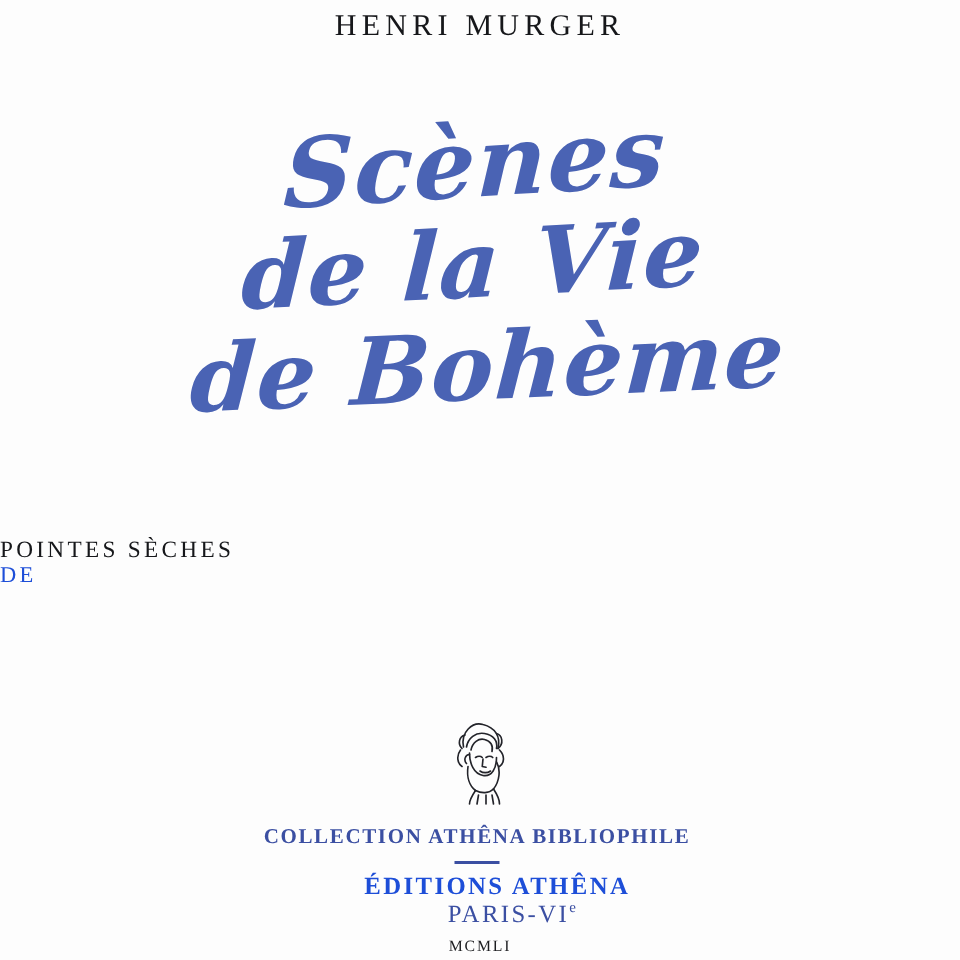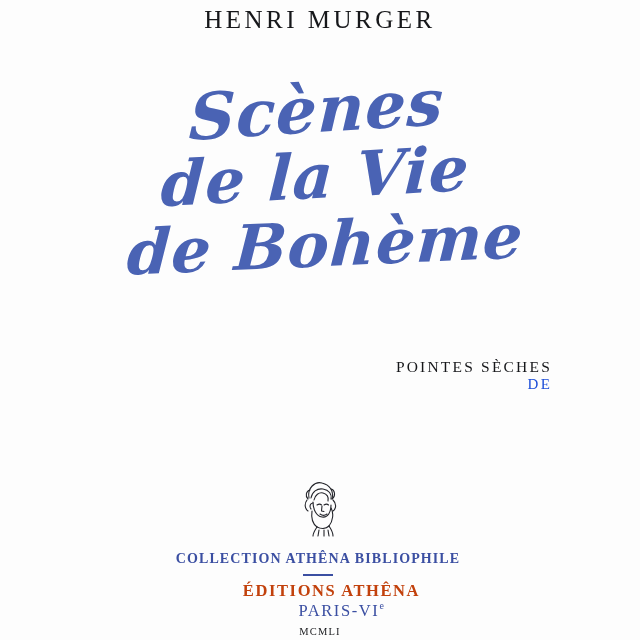--- a/index.html
+++ b/index.html
@@ -23,21 +23,21 @@
   }
 
   
   .author {
     position: absolute;
     top: 6px;
     left: 0;
     width: 640px;
     text-align: center;
     font-family: "Liberation Serif", serif;
-    font-size: 25px;
+    font-size: 20px;
     letter-spacing: 3.5px;
     color: #16171a;
     font-weight: 400;
   }
 
   
   .title-block {
     position: absolute;
     top: 78px;
     left: 0;
@@ -76,21 +76,21 @@
     margin-top: 6px;
     margin-left: 10px;
   }
 
   
   .credit {
     position: absolute;
     top: 358px;
     left: 0;
     width: 552px;
-    text-align: right;
+    text-align: left;
   }
   .credit .ptype {
     font-size: 15.5px;
     letter-spacing: 2.2px;
     color: #16171a;
   }
   .credit .de {
     font-size: 15px;
     letter-spacing: 2.2px;
     color: #1d4ed8;
@@ -131,21 +131,21 @@
   .rule {
     width: 30px;
     height: 2px;
     background: #3b4fa2;
     margin: 7px auto 6px auto;
   }
   .publisher {
     font-size: 16.5px;
     font-weight: 700;
     letter-spacing: 1.6px;
-    color: #c2410c;
+    color: #1d4ed8;
     line-height: 1.12;
     margin-left: 27px;
   }
   .city {
     font-size: 16.5px;
     font-weight: 400;
     letter-spacing: 1.6px;
     color: #3b4fa2;
     line-height: 1.12;
     margin-left: 48px;

